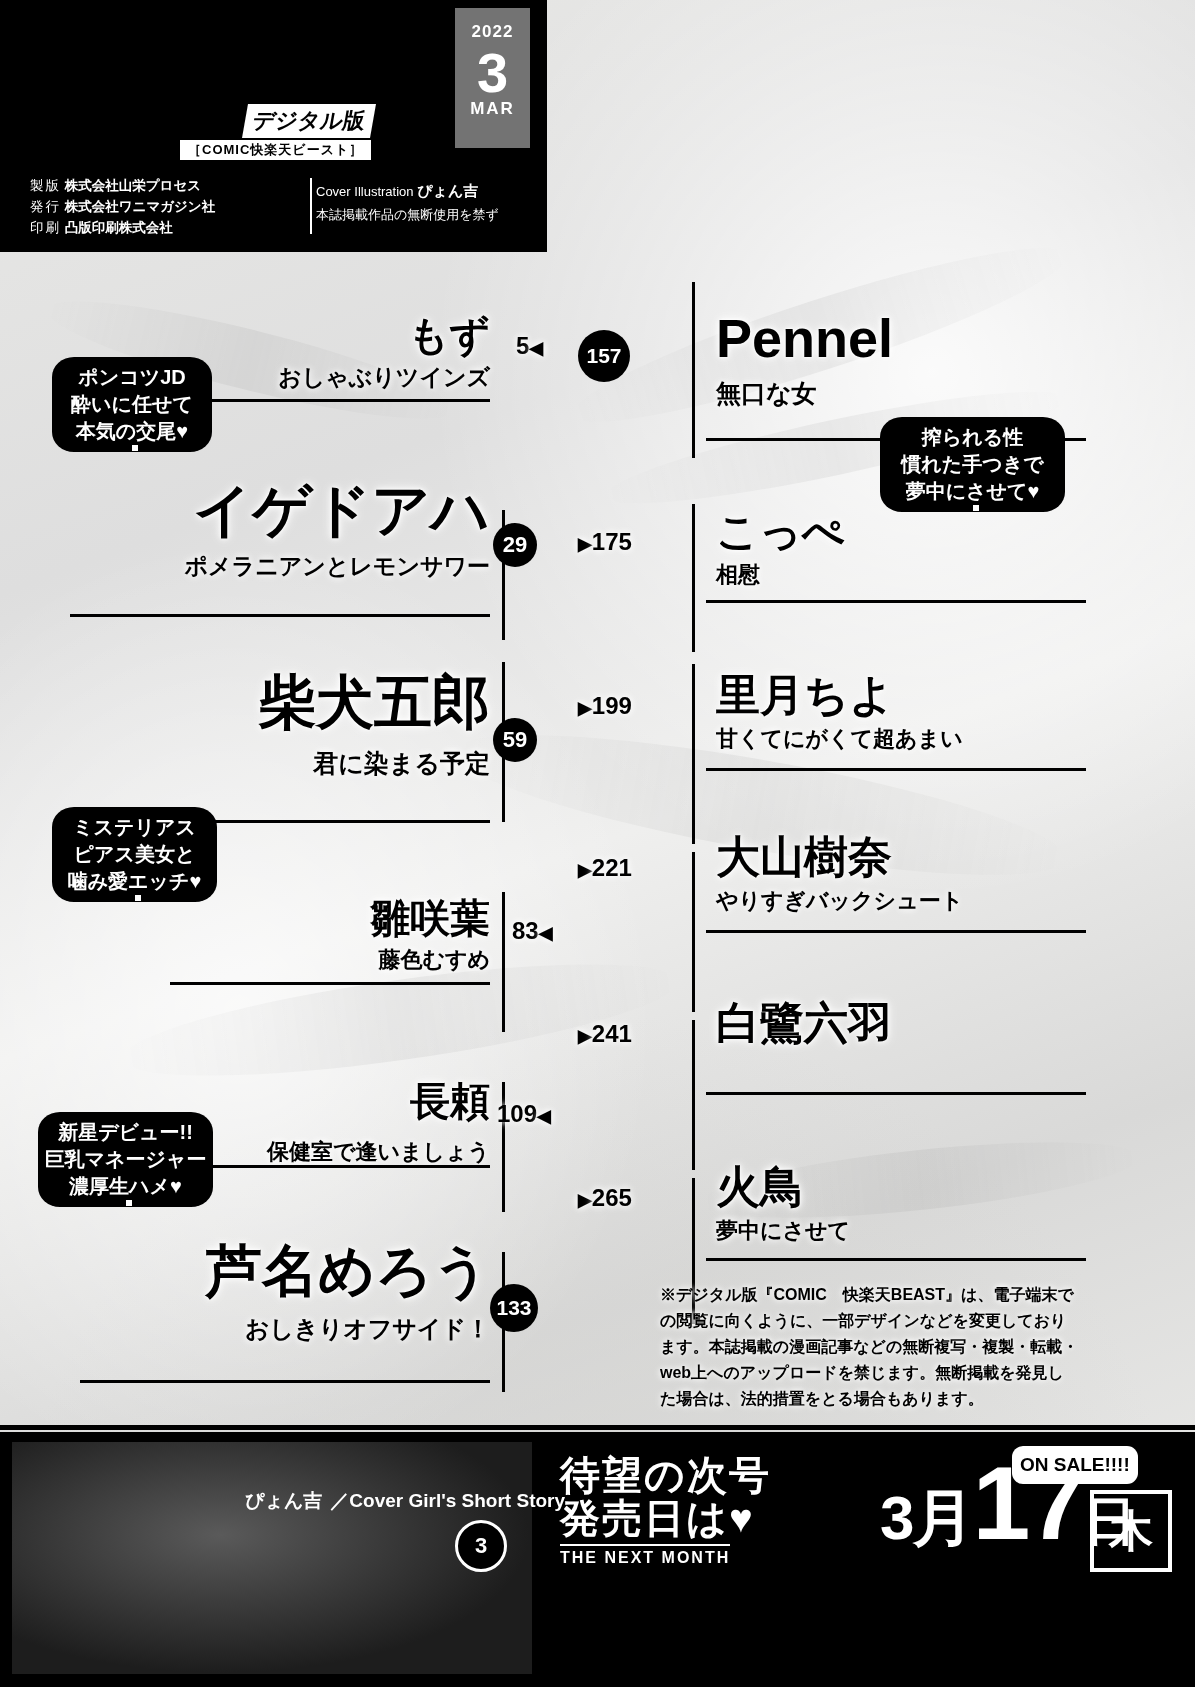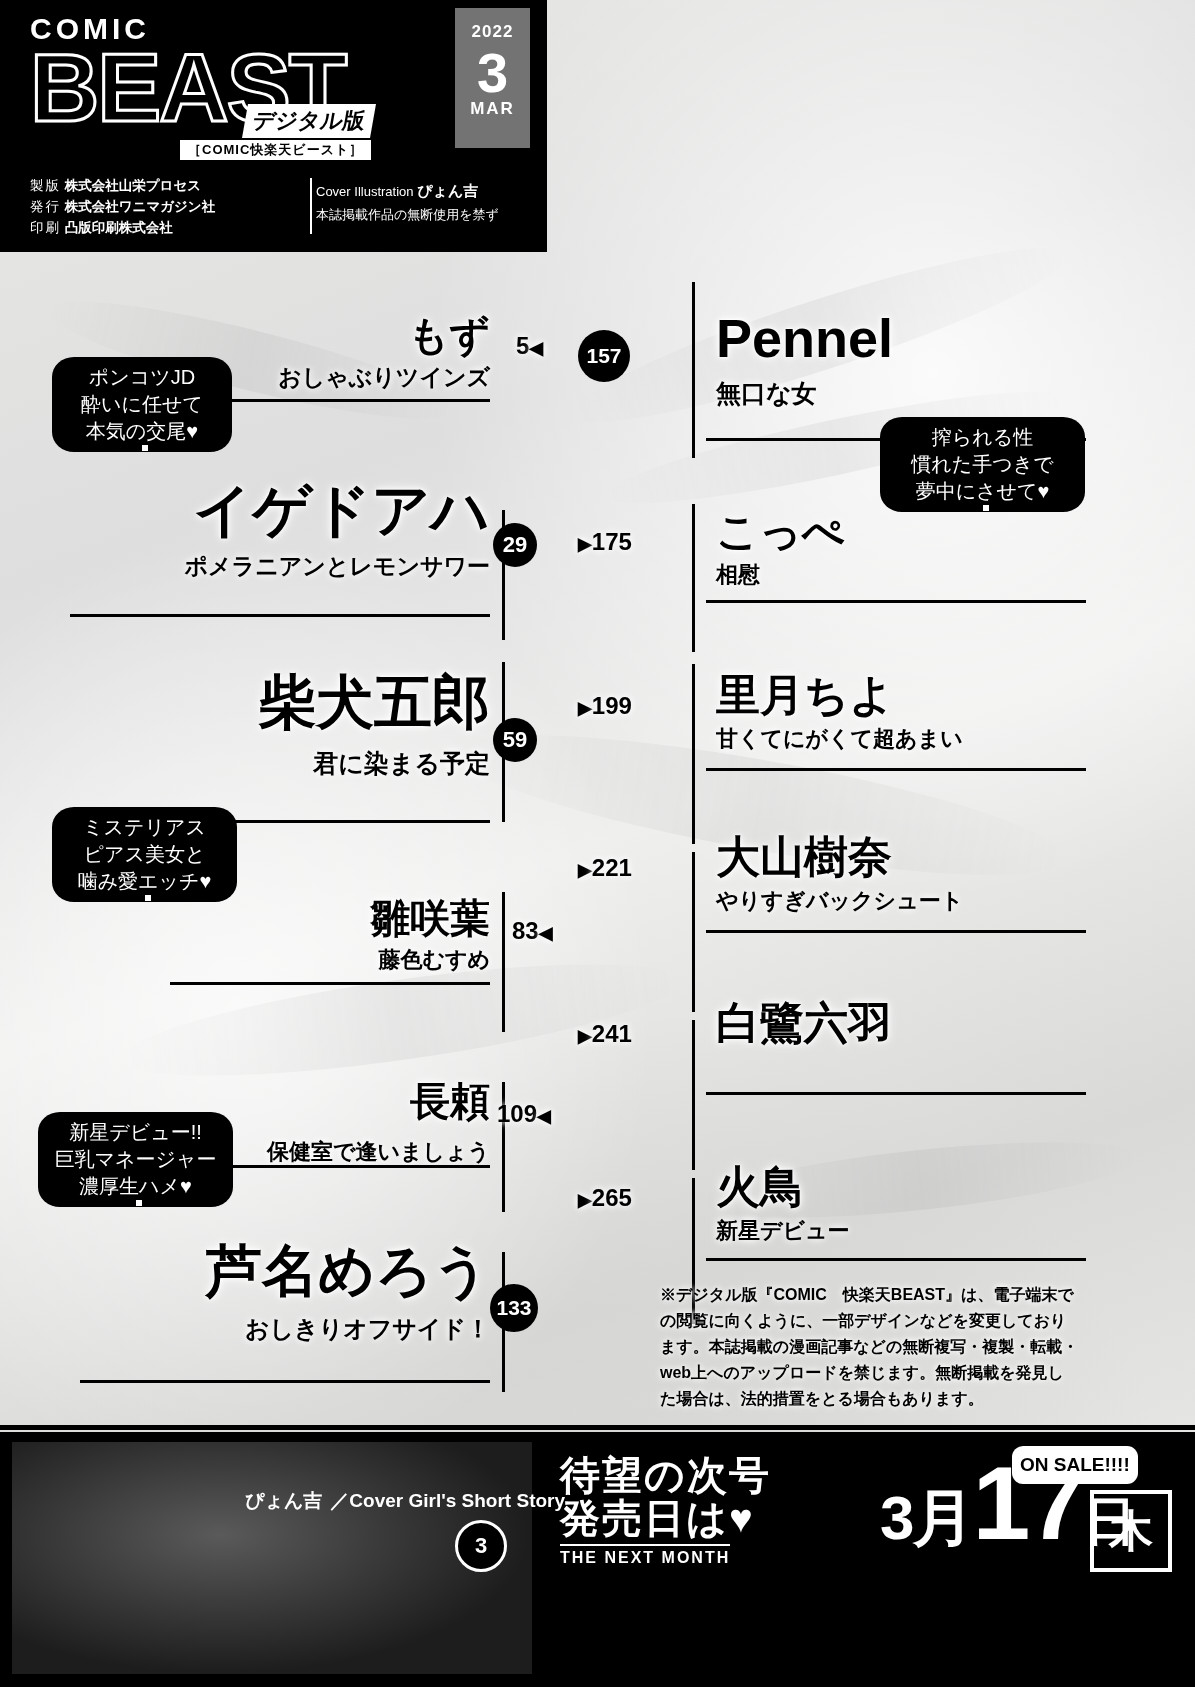--- a/index.html
+++ b/index.html
@@ -44,21 +44,21 @@
   .entry{position:absolute;color:#000;}
   .entry .ttl{font-weight:bold;line-height:1.05;text-shadow:0 0 6px #fff,0 0 12px #fff,0 0 3px #fff;}
   .entry .sub{font-weight:bold;text-shadow:0 0 6px #fff,0 0 10px #fff;}
   .rule{position:absolute;height:3px;background:#000;}
   .vrule{position:absolute;width:3px;background:#000;}
 
   .pagenum{position:absolute;font-weight:bold;color:#000;text-shadow:0 0 6px #fff,0 0 10px #fff;}
   .circle{position:absolute;background:#000;color:#fff;border-radius:50%;display:flex;align-items:center;justify-content:center;font-weight:bold;}
 
   
-  .bubble{position:absolute;background:#000;color:#fff;font-weight:normal;text-align:center;line-height:1.35;padding:7px 15px;border-radius:22px/20px;}
+  .bubble{position:absolute;background:#000;color:#fff;font-weight:bold;text-align:center;line-height:1.35;padding:7px 5px;border-radius:22px/20px;}
   .bubble:after{content:"";position:absolute;width:0;height:0;border-style:solid;}
 
   
   .notice{position:absolute;left:660px;top:1030px;width:420px;font-size:16px;line-height:1.62;font-weight:bold;color:#000;text-shadow:0 0 5px #fff,0 0 9px #fff;}
 
   
   .footer{position:absolute;left:0;top:1432px;width:1195px;height:255px;background:#000;color:#fff;}
   .fl-left{position:absolute;left:12px;top:10px;width:520px;height:232px;background:
      radial-gradient(ellipse at 40% 40%, #5a5a5a, #1d1d1d 70%);}
   .cgs{position:absolute;left:245px;top:56px;font-size:19px;font-weight:bold;}
@@ -81,24 +81,20 @@
   <div class="tex">
     <i style="left:560px;top:300px;width:520px;height:70px;transform:rotate(-18deg)"></i>
     <i style="left:600px;top:420px;width:470px;height:55px;transform:rotate(-12deg)"></i>
     <i style="left:40px;top:330px;width:420px;height:60px;transform:rotate(14deg)"></i>
     <i style="left:120px;top:980px;width:560px;height:80px;transform:rotate(-8deg)"></i>
     <i style="left:450px;top:760px;width:620px;height:90px;transform:rotate(10deg)"></i>
     <i style="left:700px;top:1150px;width:440px;height:60px;transform:rotate(-6deg)"></i>
   </div>
 
   <div class="header">
-    <div class="logo-wrap">
-      <div class="logo-comic">COMIC</div>
-      <div class="logo-beast">BEAST</div>
-    </div>
     <div class="logo-dg">デジタル版</div>
     <div class="logo-sub">［COMIC快楽天ビースト］</div>
 
     <div class="issue">
       <div class="yr">2022</div>
       <div class="mo">3</div>
       <div class="mn">MAR</div>
     </div>
 
     <div class="credits">
@@ -217,21 +213,21 @@
     <div class="entry" style="left:716px;top:748px;width:390px;">
       <div class="ttl" style="font-size:44px;">白鷺六羽</div>
     </div>
     <div class="rule" style="left:706px;top:840px;width:380px;"></div>
 
     <div class="pagenum" style="left:578px;top:932px;font-size:24px;">
       <span style="font-size:18px">▶</span><span>265</span>
     </div>
     <div class="entry" style="left:716px;top:912px;width:380px;">
       <div class="ttl" style="font-size:44px;">火鳥</div>
-      <div class="sub" style="font-size:22px;margin-top:6px;">新星デビュー</div>
+      <div class="sub" style="font-size:22px;margin-top:6px;">夢中にさせて</div>
     </div>
     <div class="rule" style="left:706px;top:1006px;width:380px;"></div>
 
     <div class="bubble" style="left:52px;top:105px;width:150px;font-size:20px;">
       <div>ポンコツJD</div>
       <div>酔いに任せて</div>
       <div>本気の交尾♥</div>
     </div>
 
     <div class="bubble" style="left:38px;top:860px;width:165px;font-size:20px;">

